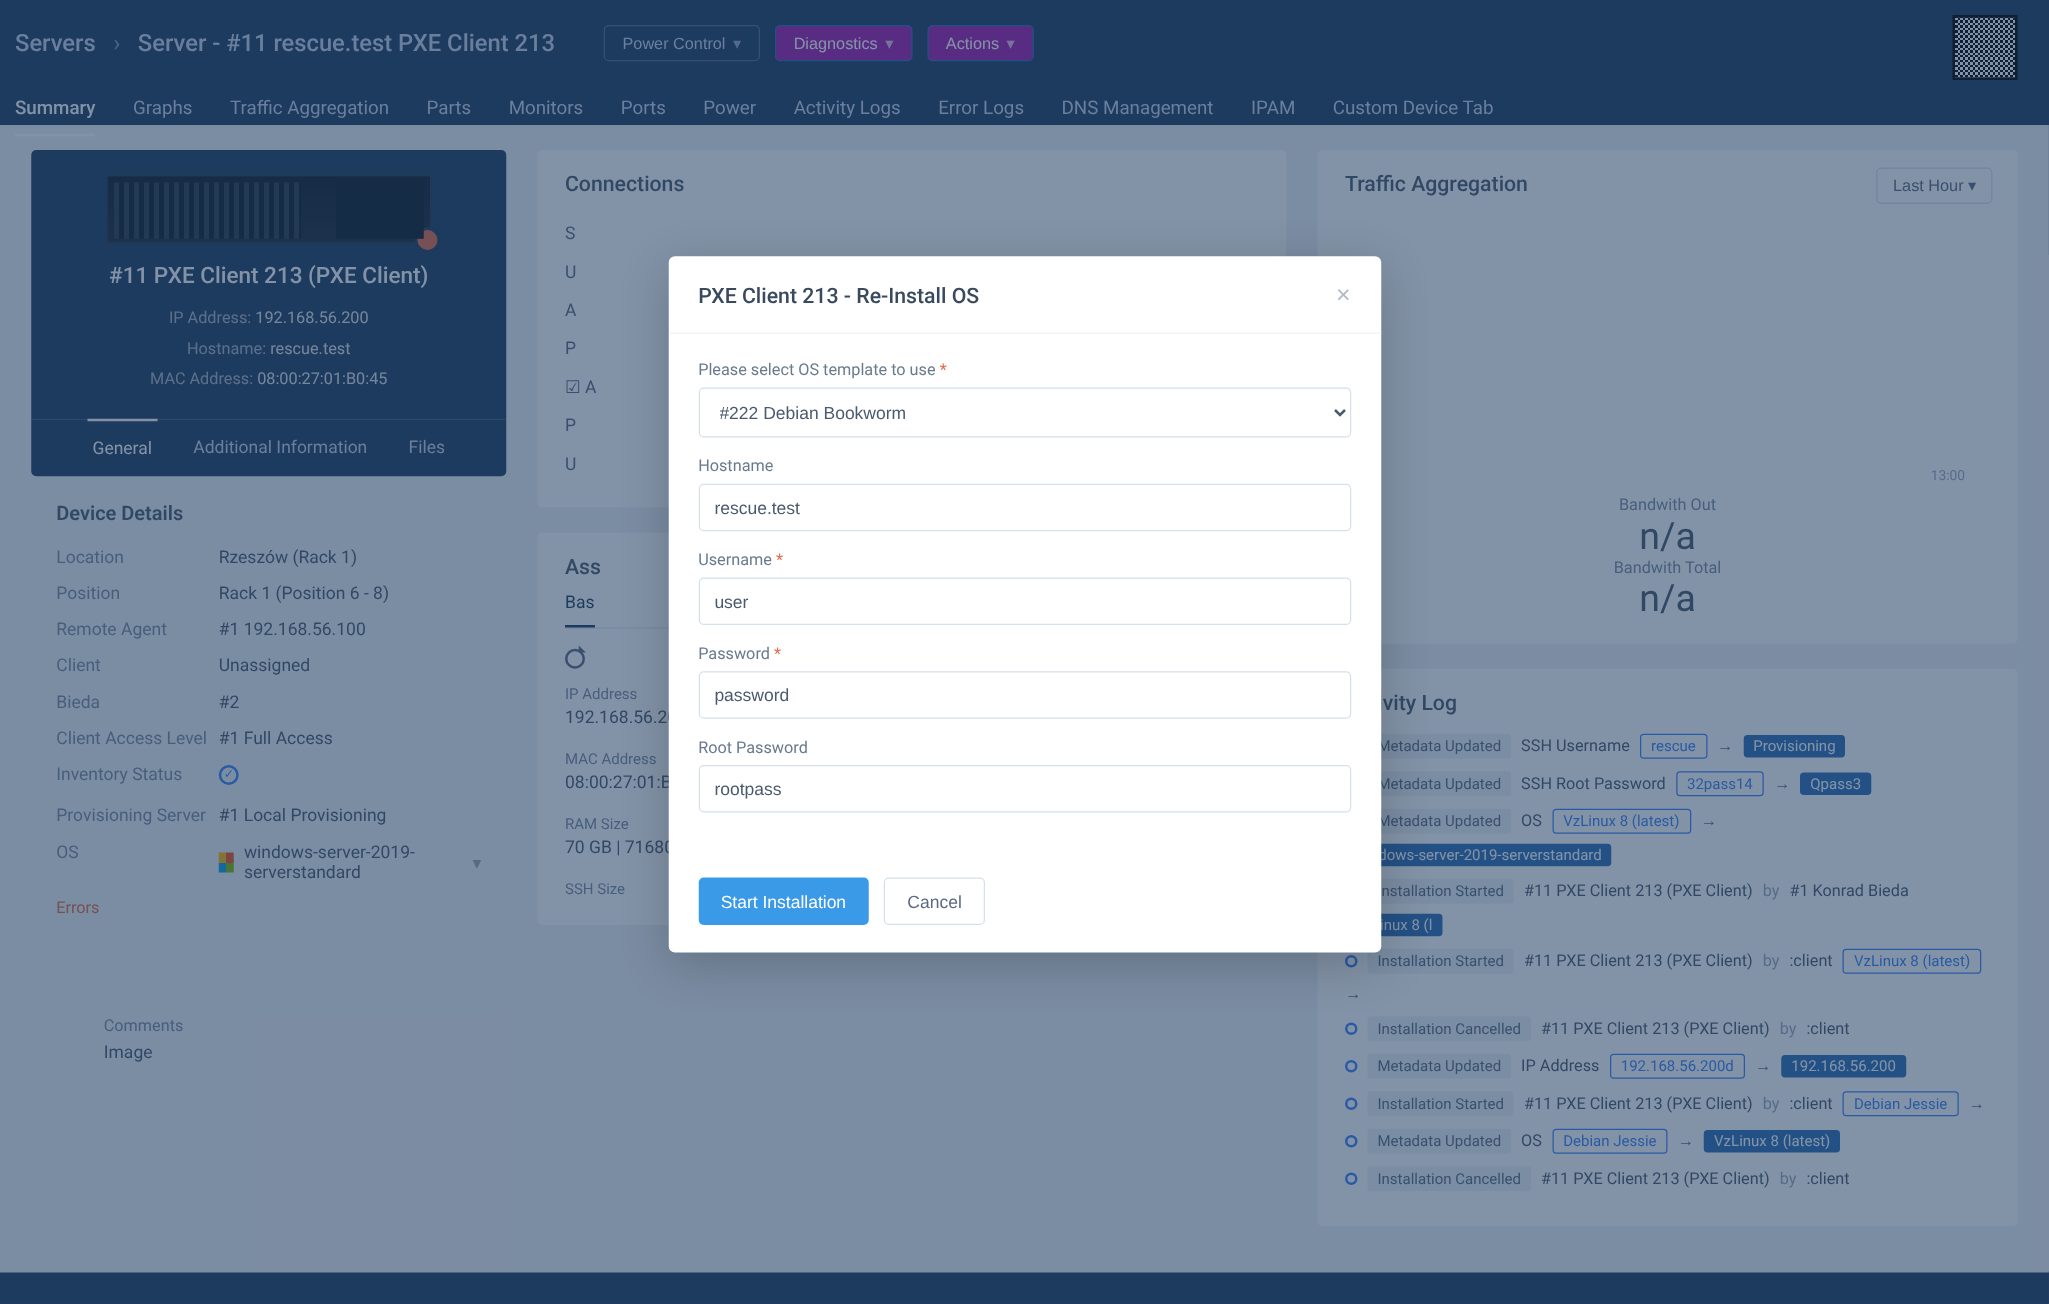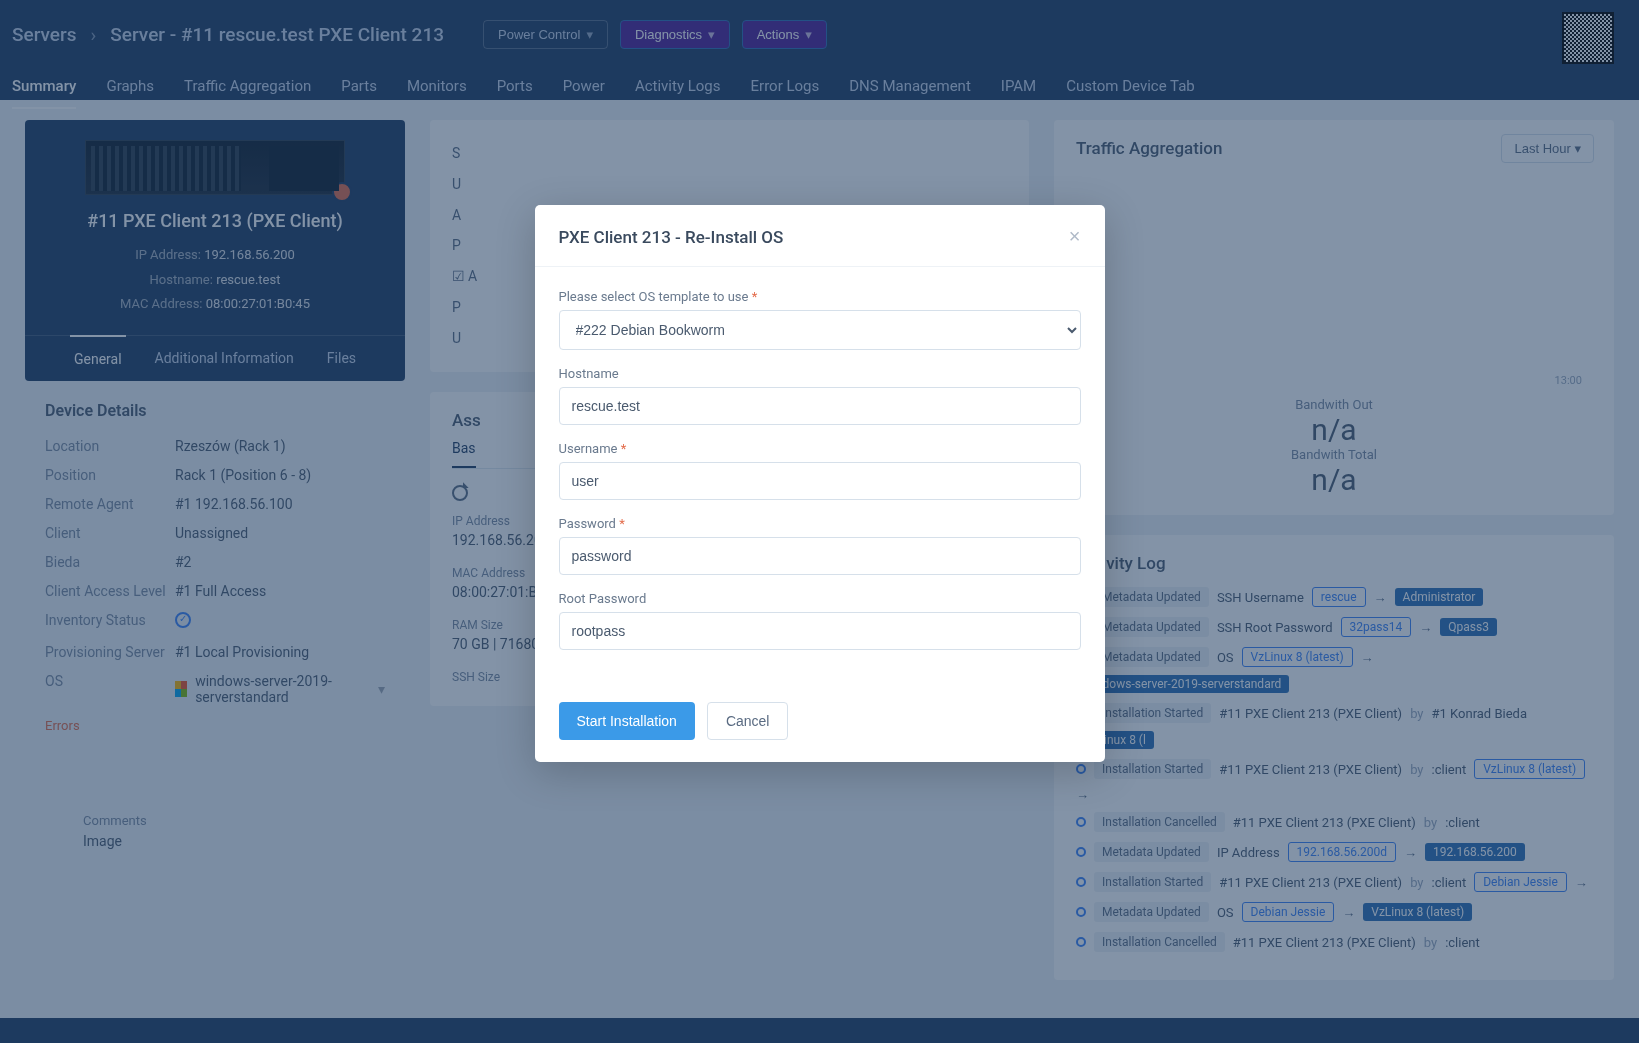--- a/index.html
+++ b/index.html
@@ -6,21 +6,21 @@
   html, body { width: 1639px; height: 1043px; font-family: -apple-system, BlinkMacSystemFont, "Segoe UI", Roboto, sans-serif; overflow: hidden; background: #1e3a5f; }
   body { position: relative; }
 
   
   .topbar { height: 100px; background: #1e3a5f; color: #c5d2e8; padding: 0 12px; position: relative; }
   .breadcrumb-row { display: flex; align-items: center; gap: 14px; padding-top: 20px; font-size: 19px; color: #c5d2e8; }
   .breadcrumb-row .crumb { font-weight: 500; }
   .breadcrumb-row .sep { opacity: .6; }
   .actions-row { display: inline-flex; gap: 12px; margin-left: 25px; }
   .action-btn { font-size: 13px; color: #c5d2e8; padding: 6px 14px; border: 1px solid rgba(255,255,255,.25); border-radius: 4px; background: transparent; cursor: pointer; }
-  .action-btn.active { background: #4c1d95; border-color: #2a6db3; color: #fff; }
+  .action-btn.active { background: #a21caf; border-color: #2a6db3; color: #fff; }
   .action-btn .caret { margin-left: 6px; opacity: .7; }
   .tabs-row { display: flex; gap: 30px; margin-top: 28px; font-size: 15px; }
   .tabs-row .tab { color: #c5d2e8; padding-bottom: 12px; cursor: pointer; }
   .tabs-row .tab.active { border-bottom: 2px solid #fff; color: #fff; font-weight: 500; }
   .qr { position: absolute; right: 25px; top: 12px; width: 52px; height: 52px; background:
         repeating-linear-gradient(0deg,#000 0 2px,#fff 2px 4px),
         repeating-linear-gradient(90deg,#000 0 2px,#fff 2px 4px);
         background-blend-mode: difference; border: 2px solid #000; }
 
   
@@ -69,21 +69,21 @@
   .refresh-icon::after { content:''; position:absolute; top:-3px; right:-1px; border:4px solid transparent; border-top-color:#5a6b82; transform:rotate(45deg);}
   .asset-grid { display:grid; grid-template-columns: 1fr 1fr 1fr; gap: 18px 24px; font-size:13px; }
   .acell .albl { color:#7a8aa0; font-size:12px; margin-bottom:4px; }
   .acell .aval { color:#4a5a6e; font-size:14px; }
 
   
   .right { width: 560px; display:flex; flex-direction:column; gap: 20px; }
   .traffic-card { position:relative; }
   .lasthour { position:absolute; right:20px; top:14px; border:1px solid #d6e0ea; border-radius:4px; padding:6px 12px; font-size:13px; color:#5a6b82; background:#fff; }
   .chart-area { height: 220px; position:relative; }
-  .chart-area .ts { position:absolute; bottom:5px; right:10px; font-size:11px; color:#9aa8bc; }
+  .chart-area .ts { position:absolute; bottom:5px; right:20px; font-size:11px; color:#9aa8bc; }
   .bw-row { display:flex; justify-content:space-around; text-align:center; margin-top:5px;flex-direction:column; }
   .bw-row .blbl { font-size:13px; color:#7a8aa0; }
   .bw-row .bval { font-size:30px; color:#4a5a6e; font-weight:400; }
 
   .log-card .log-row { display:flex; align-items:center; gap:8px; font-size:13px; margin-bottom: 10px; flex-wrap:wrap; }
   .log-dot { width:10px; height:10px; border:2px solid #3b82f6; border-radius:50%; flex-shrink:0; }
   .log-tag { background:#eef2f6; color:#5a6b82; padding:3px 8px; border-radius:3px; font-size:12px; }
   .log-text { color:#4a5a6e; }
   .badge { padding:2px 8px; border-radius:3px; font-size:12px; }
   .badge-blue { background:#2a6db3; color:#fff; }
@@ -201,20 +201,21 @@
       <a class="errors-link">Errors</a>
       <div class="comments">
         <div class="lbl">Comments</div>
         <div class="val">Image</div>
       </div>
     </div>
   </div>
 
   <div class="mid">
     <div class="card card-pad">
+      <div class="section-title">Connections</div>
       <div class="conn-rows">
         <div>S</div>
         <div>U</div>
         <div>A</div>
         <div>P</div>
         <div>☑ <span>A</span></div>
         <div>P</div>
         <div>U</div>
       </div>
     </div>
@@ -299,21 +300,21 @@
 
     <div class="card card-pad log-card">
       <div class="section-title">Activity Log</div>
       <div id="log-rows">
           <div class="log-row">
             <span class="log-dot"></span>
             <span class="log-tag">Metadata Updated</span>
             <span class="log-text">SSH Username</span>
             <span class="badge badge-outline">rescue</span>
             <span class="arrow-icon">→</span>
-            <span class="badge badge-blue">Administrator</span>
+            <span class="badge badge-blue">Provisioning</span>
           </div>
           <div class="log-row">
             <span class="log-dot"></span>
             <span class="log-tag">Metadata Updated</span>
             <span class="log-text">SSH Root Password</span>
             <span class="badge badge-outline">32pass14</span>
             <span class="arrow-icon">→</span>
             <span class="badge badge-blue">Qpass3</span>
           </div>
           <div class="log-row">

